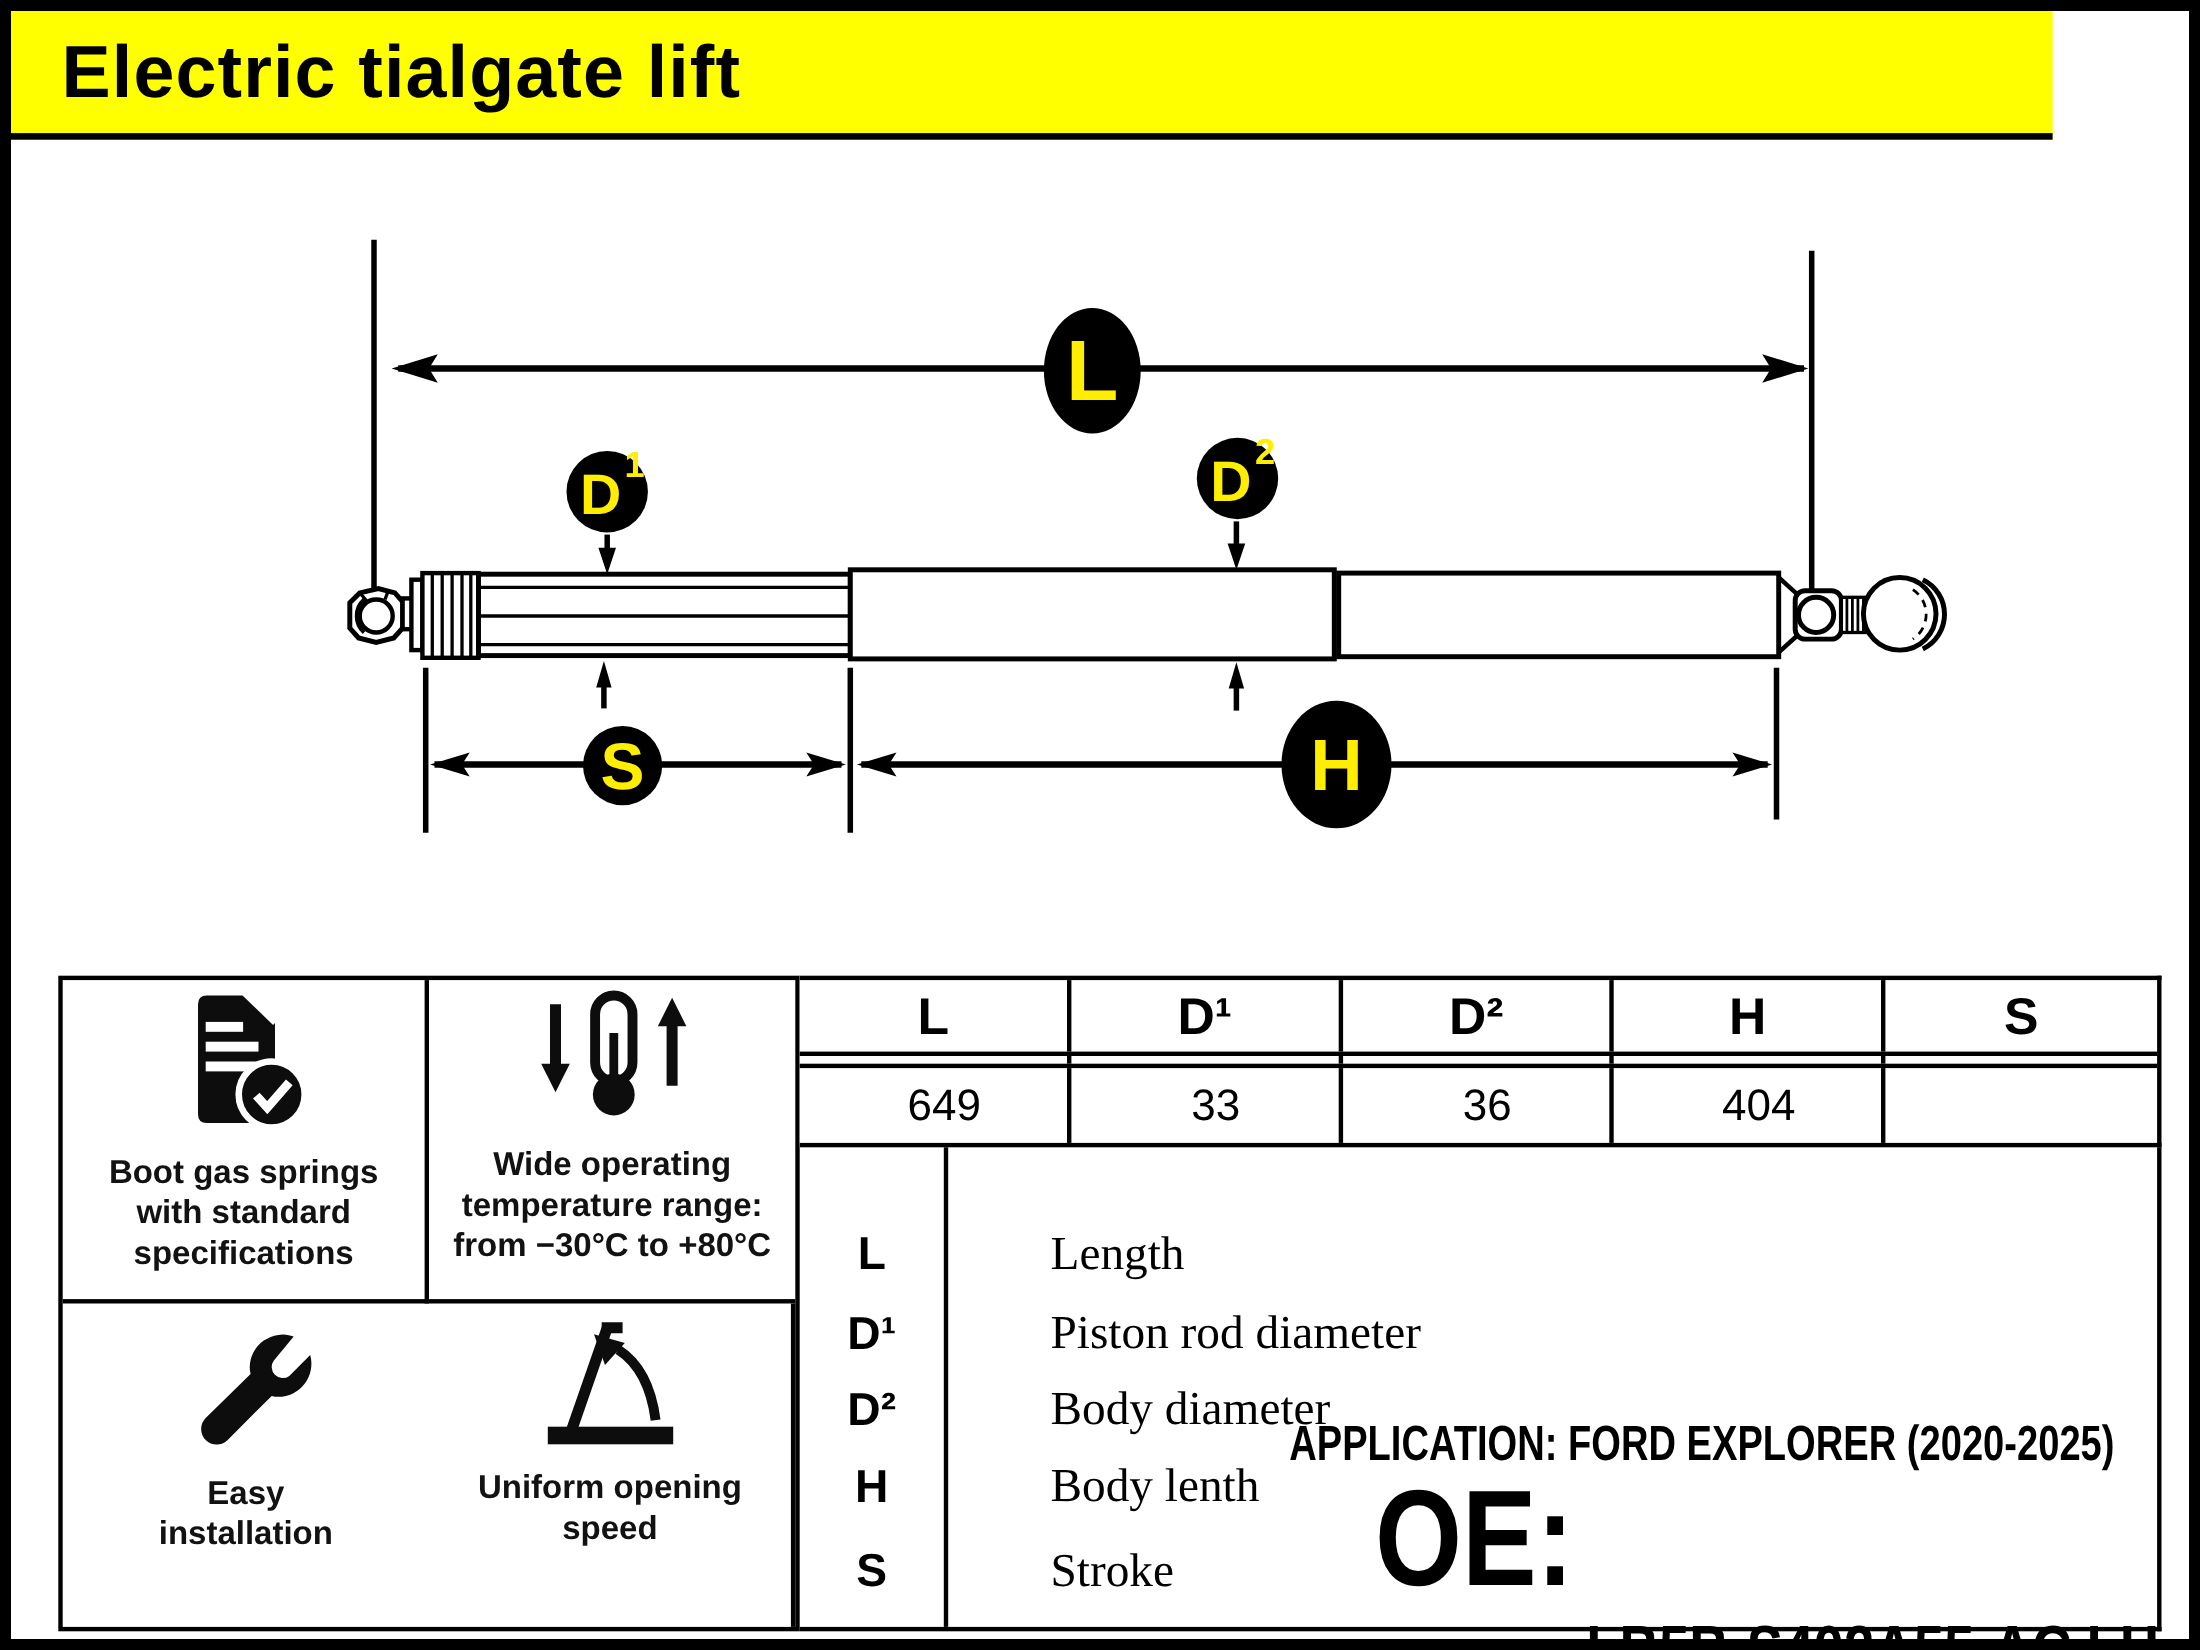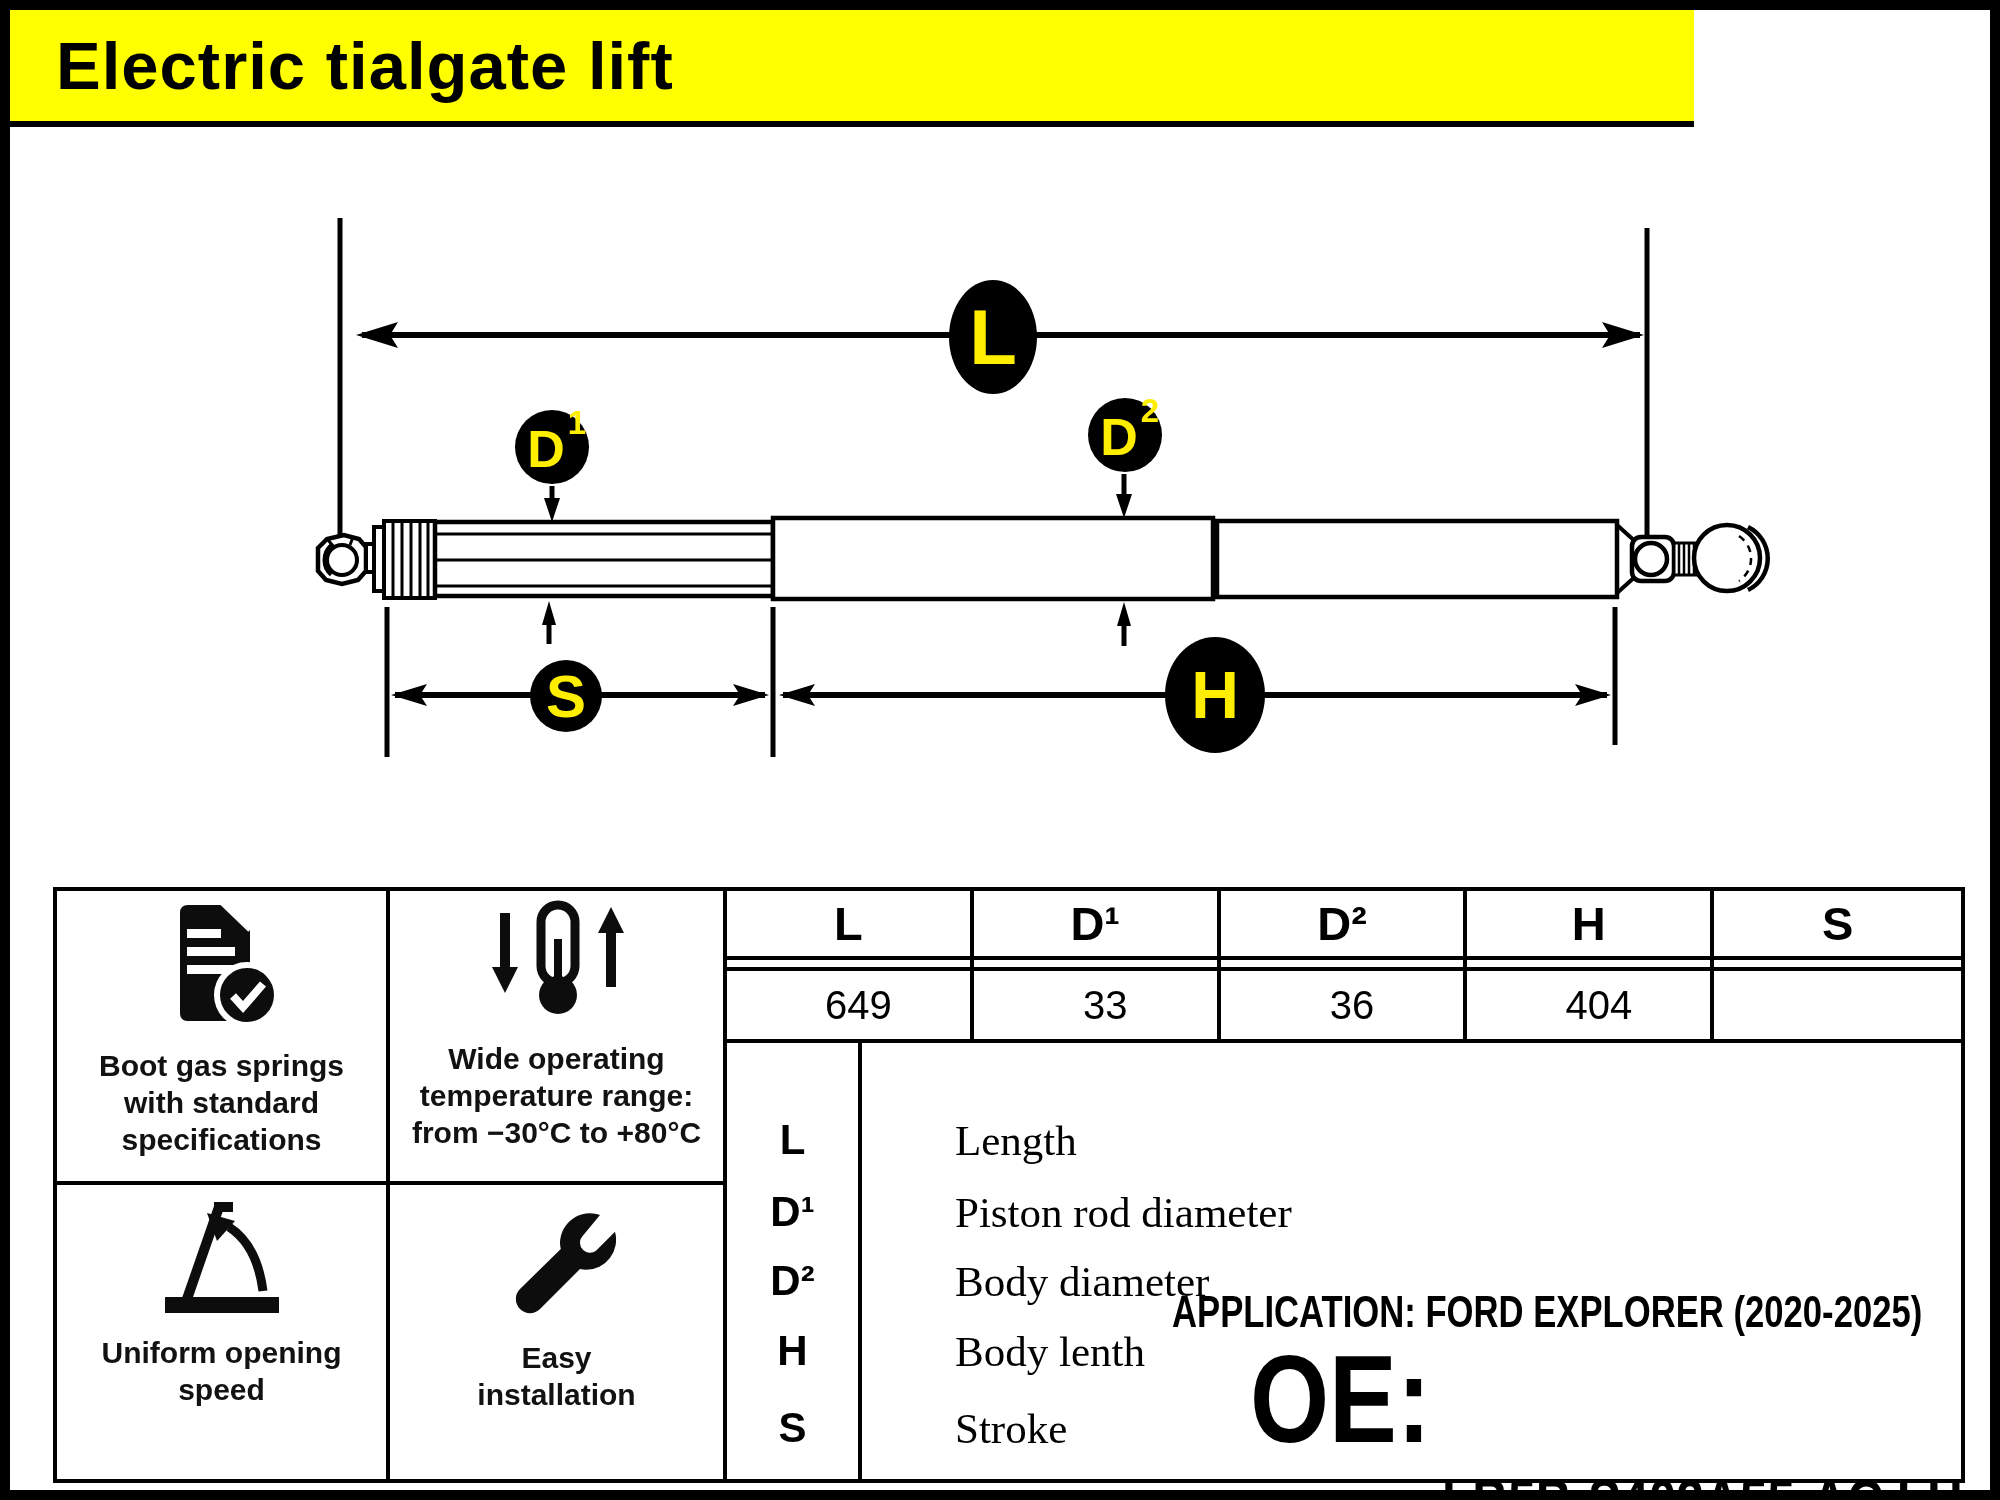--- a/index.html
+++ b/index.html
@@ -1,21 +1,21 @@
 <!DOCTYPE html>
 <html style="--banner_yellow: #FFFF00; --label_yellow: #FFEE00; --line_black: #000000;"><head>
 <meta charset="utf-8">
 <style>
   * { margin:0; padding:0; box-sizing:border-box; }
   html,body { width:2000px; height:1500px; background:#fff; font-family:"Liberation Sans",sans-serif; }
   #canvas { position:relative; width:2000px; height:1500px; background:#fff; overflow:hidden; }
   .outer-border { position:absolute; inset:0; border:10px solid var(--line_black); z-index:40; pointer-events:none; }
 
   
-  .banner { position:absolute; left:10px; top:10px; width:1684px; height:117px;
+  .banner { position:absolute; left:10px; top:10px; width:1856px; height:117px;
             background:var(--banner_yellow); border-bottom:6px solid var(--line_black);
             display:flex; align-items:center; padding-left:46px; z-index:5; }
   .banner-title { font-size:67px; font-weight:bold; color:#000; letter-spacing:1px; }
 
   
   svg.diagram { position:absolute; left:0; top:0; z-index:1; }
   .dline { stroke:var(--line_black); fill:none; }
   .bubble { fill:var(--line_black); }
   .bubble-text { fill:var(--label_yellow); font-weight:bold; font-family:"Liberation Sans",sans-serif; }
   .part { stroke:var(--line_black); fill:#fff; }
@@ -203,41 +203,41 @@
         <line x1="134" y1="88" x2="134" y2="28" stroke="#0d0d0d" stroke-width="10"></line>
         <polygon points="134,8 121,34 147,34" fill="#0d0d0d"></polygon>
       </svg>
       <div class="feature-text">
         <div>Wide operating</div>
         <div>temperature range:</div>
         <div>from −30°C to +80°C</div>
       </div>
     </div>
 
+    <div class="feature-cell c4">
+      <svg width="130" height="130" viewBox="0 0 130 130">
+        <path d="M108,22 a30,30 0 0 0 -40,28 c0,2 0.3,4 0.8,6 L28,96 a14,14 0 1 0 20,20 l40,-40 c2,0.5 4,0.8 6,0.8 a30,30 0 0 0 29,-38 l-19,19 a10,10 0 0 1 -14,-14 z" fill="#0d0d0d"></path>
+      </svg>
+      <div class="feature-text">
+        <div>Easy</div>
+        <div>installation</div>
+      </div>
+    </div>
+
     <div class="feature-cell c3">
       <svg width="130" height="125" viewBox="0 0 130 125">
         <rect x="8" y="104" width="114" height="16" fill="#0d0d0d"></rect>
         <line x1="30" y1="106" x2="62" y2="14" stroke="#0d0d0d" stroke-width="10"></line>
         <line x1="57" y1="14" x2="76" y2="14" stroke="#0d0d0d" stroke-width="10"></line>
         <path d="M106,98 Q100,52 72,34" fill="none" stroke="#0d0d0d" stroke-width="9"></path>
         <polygon points="50,20 78,28 60,48" fill="#0d0d0d"></polygon>
       </svg>
       <div class="feature-text">
         <div>Uniform opening</div>
         <div>speed</div>
-      </div>
-    </div>
-
-    <div class="feature-cell c4">
-      <svg width="130" height="130" viewBox="0 0 130 130">
-        <path d="M108,22 a30,30 0 0 0 -40,28 c0,2 0.3,4 0.8,6 L28,96 a14,14 0 1 0 20,20 l40,-40 c2,0.5 4,0.8 6,0.8 a30,30 0 0 0 29,-38 l-19,19 a10,10 0 0 1 -14,-14 z" fill="#0d0d0d"></path>
-      </svg>
-      <div class="feature-text">
-        <div>Easy</div>
-        <div>installation</div>
       </div>
     </div>
   </div>
 
   <div class="spec-table">
     <div class="spec-row header">
       <div class="spec-cell">L</div>
       <div class="spec-cell">D¹</div>
       <div class="spec-cell">D²</div>
       <div class="spec-cell">H</div>

